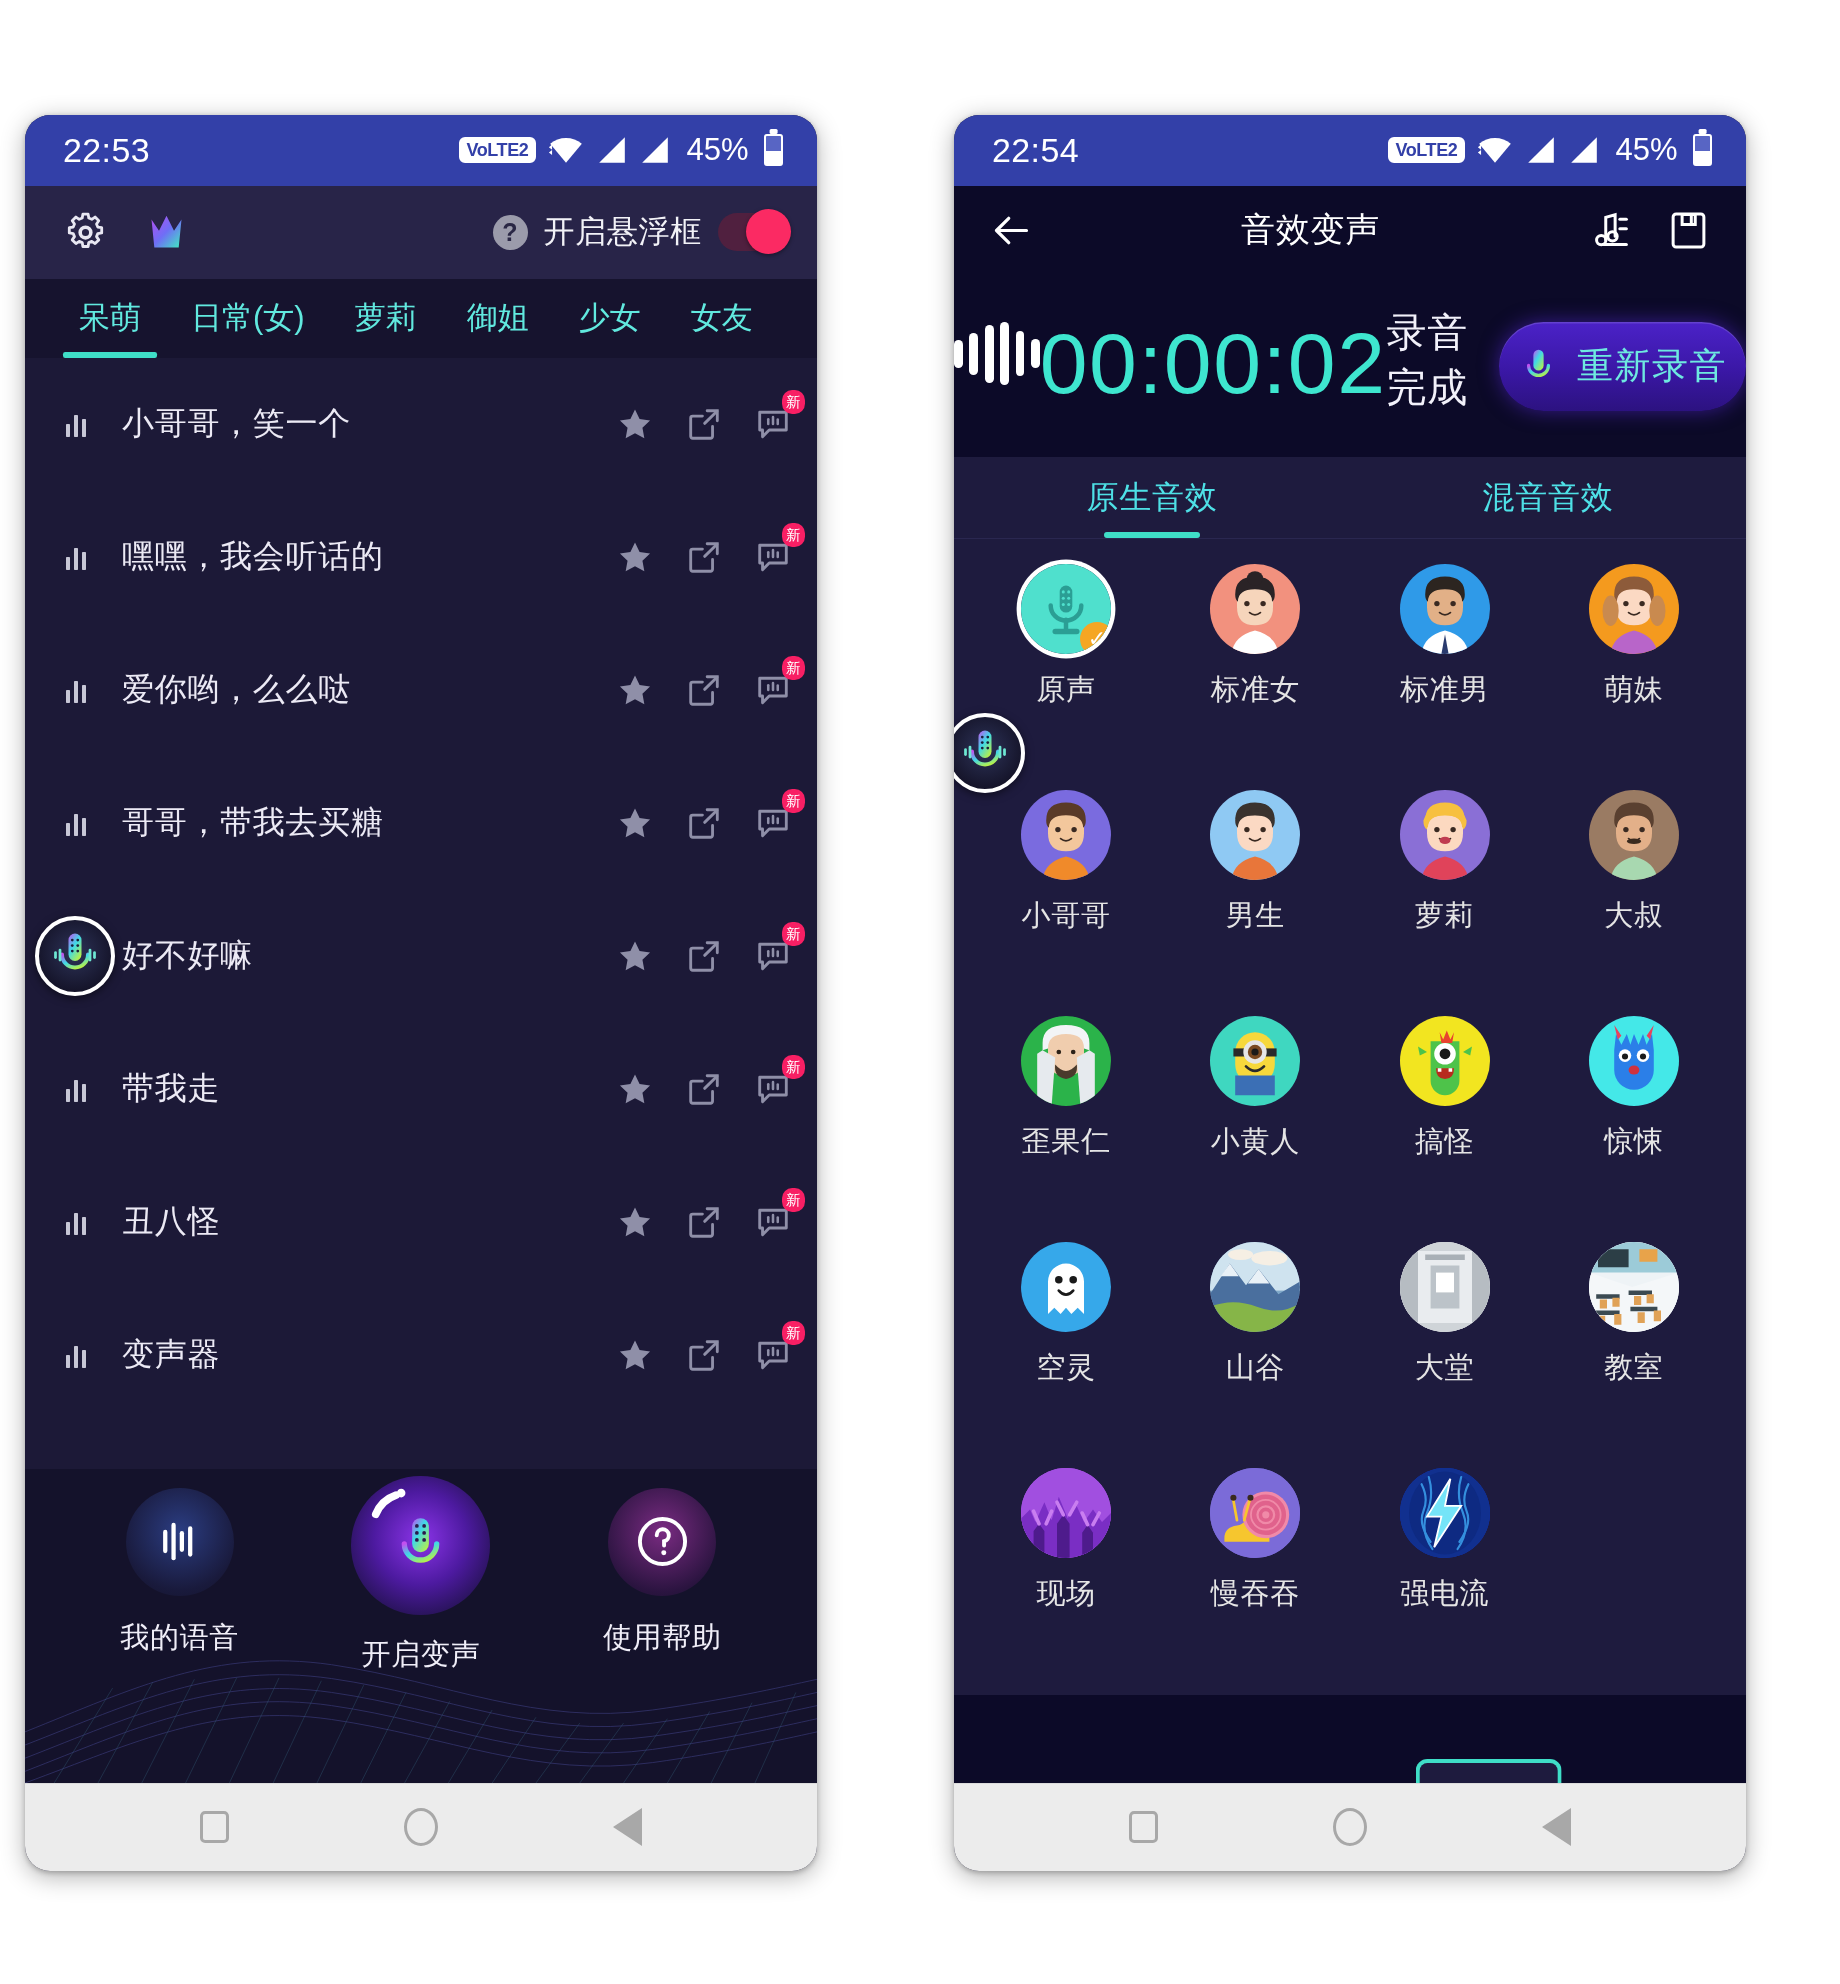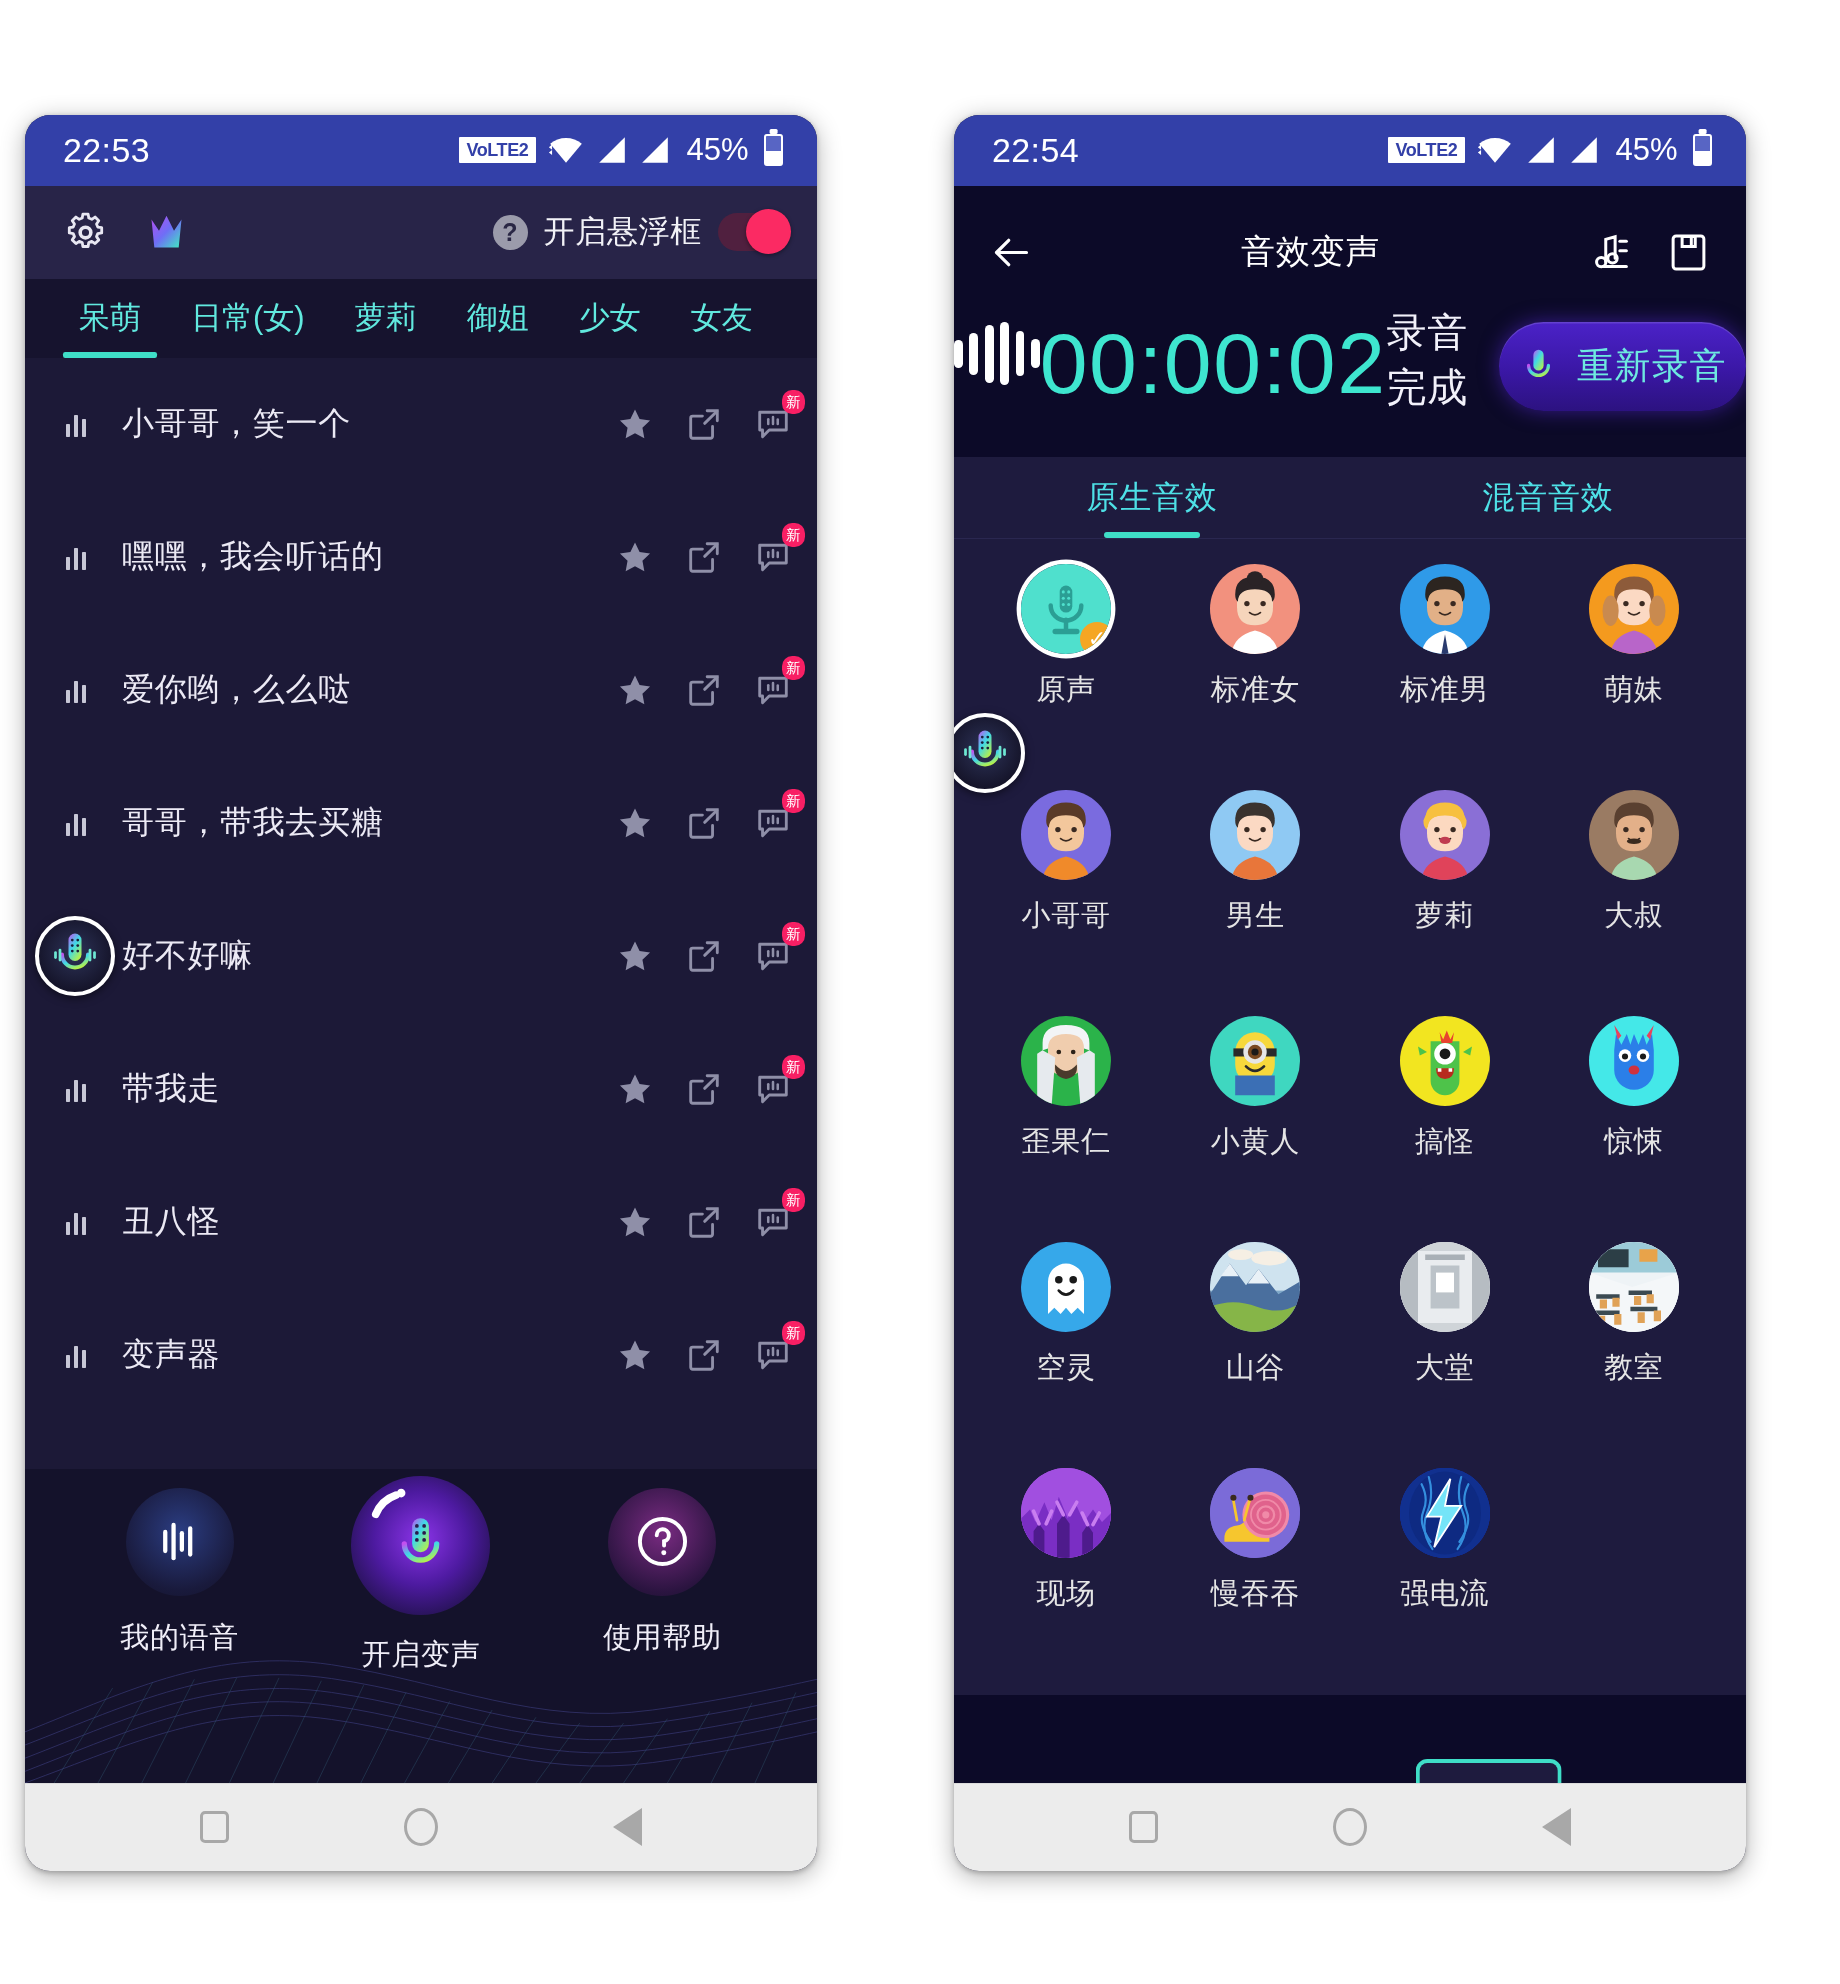--- a/index.html
+++ b/index.html
@@ -53,21 +53,21 @@
     align-items: center;
     gap: 11px;
   }
   .volte {
     border: 2.2px solid #fff;
     background: #fff;
     color: #3340a8;
     font-size: 18px;
     font-weight: 700;
     padding: 1.5px 5.8px;
-    border-radius: 1px;
+    border-radius: 6px;
     letter-spacing: -0.4px;
     line-height: 1.05;
   }
   .sb-batt-text { color:#fff; font-size:31px; margin-left:4.4px; }
   .batt {
     width: 19px; height: 32px;
     border: 2.2px solid #fff;
     border-radius: 2.9px;
     position: relative;
     background: linear-gradient(to top, #ffffff 0 45%, #5865c4 45% 100%);
@@ -195,21 +195,21 @@
     background: radial-gradient(circle at 50% 45%, #8b34e8 0%, #4d1aa0 45%, #1d1144 85%); }
   .navcircle.c3 { background: radial-gradient(circle at 50% 40%, #7a2b82 0%, #2b1440 72%, #14122b 100%); }
   .navlabel { color:#f0eef8; font-size: 29px; margin-top: 22px; letter-spacing: 0.7px; }
   .p1-navitem.mid .navlabel { margin-top: 20px; }
 
   
   .p2-body { flex:1; background:#1a1838; display:flex; flex-direction:column; overflow:hidden; }
   .p2-header {
     height: 89px; flex:none;
     background:#0c0a28;
-    display:flex; align-items:flex-end;
+    display:flex; align-items:center;
     padding: 0 35px;
   }
   .p2-title { color:#fff; font-size:34px; letter-spacing:0.7px; margin: 0 auto; }
   .p2-hicons { display:flex; align-items:center; gap: 34px; }
 
   .p2-rec {
     flex:none; background:#0c0a28;
     padding: 17.5px 0 42px;
     display:flex; flex-direction:row; align-items:center;
   }

